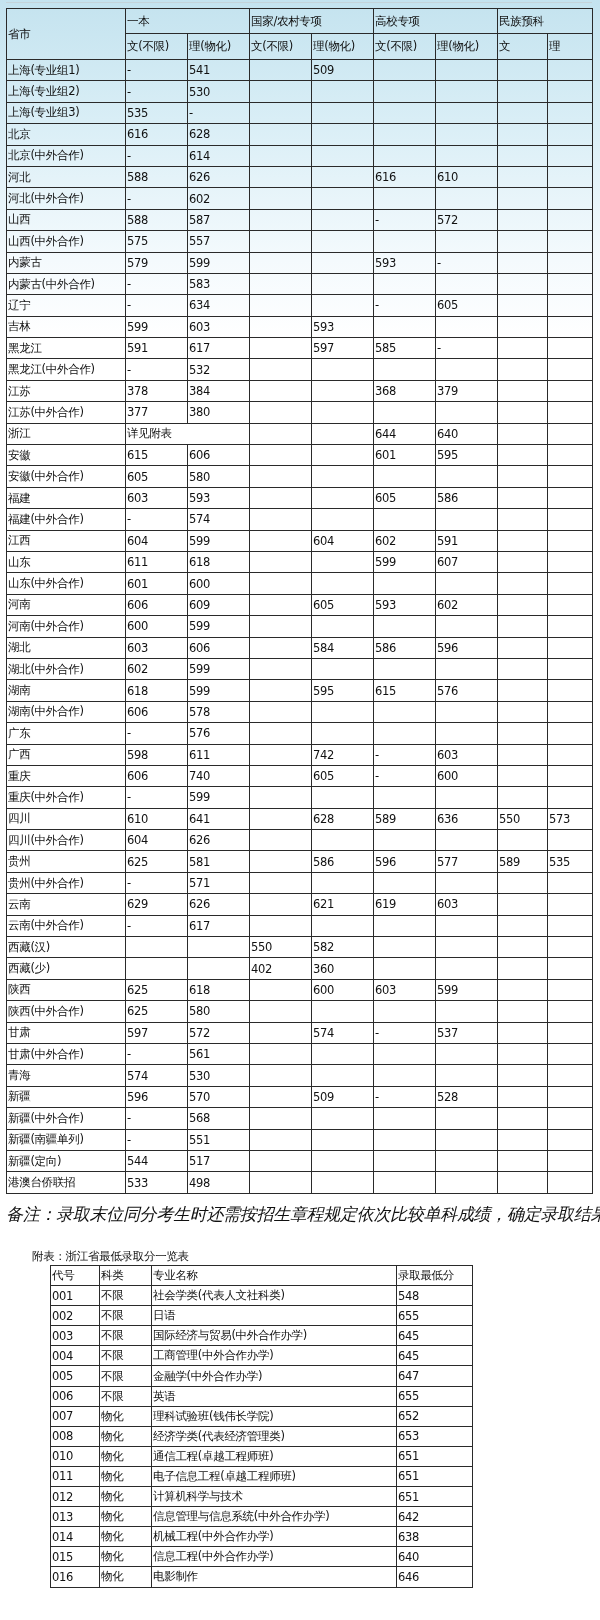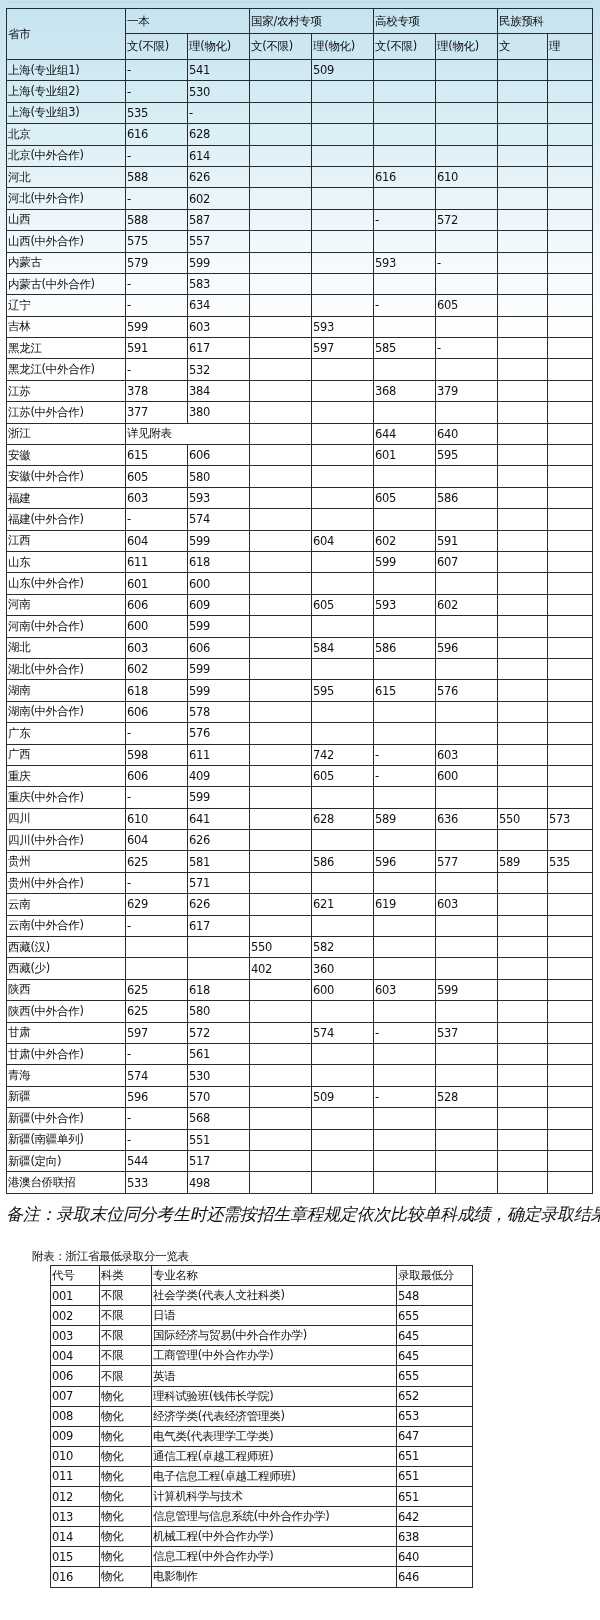--- a/index.html
+++ b/index.html
@@ -440,21 +440,21 @@
         <td></td>
         <td>742</td>
         <td>-</td>
         <td>603</td>
         <td></td>
         <td></td>
       </tr>
       <tr>
         <td>重庆</td>
         <td>606</td>
-        <td>409</td>
+        <td>740</td>
         <td></td>
         <td>605</td>
         <td>-</td>
         <td>600</td>
         <td></td>
         <td></td>
       </tr>
       <tr>
         <td>重庆(中外合作)</td>
         <td>-</td>
@@ -703,44 +703,44 @@
         <td>国际经济与贸易(中外合作办学)</td>
         <td>645</td>
       </tr>
       <tr>
         <td>004</td>
         <td>不限</td>
         <td>工商管理(中外合作办学)</td>
         <td>645</td>
       </tr>
       <tr>
+        <td>005</td>
+        <td>不限</td>
+        <td>金融学(中外合作办学)</td>
+        <td>647</td>
+      </tr>
+      <tr>
         <td>006</td>
         <td>不限</td>
         <td>英语</td>
         <td>655</td>
       </tr>
       <tr>
         <td>007</td>
         <td>物化</td>
         <td>理科试验班(钱伟长学院)</td>
         <td>652</td>
       </tr>
       <tr>
         <td>008</td>
         <td>物化</td>
         <td>经济学类(代表经济管理类)</td>
         <td>653</td>
       </tr>
       <tr>
-        <td>009</td>
-        <td>物化</td>
-        <td>电气类(代表理学工学类)</td>
-        <td>647</td>
-      </tr>
-      <tr>
         <td>010</td>
         <td>物化</td>
         <td>通信工程(卓越工程师班)</td>
         <td>651</td>
       </tr>
       <tr>
         <td>011</td>
         <td>物化</td>
         <td>电子信息工程(卓越工程师班)</td>
         <td>651</td>

